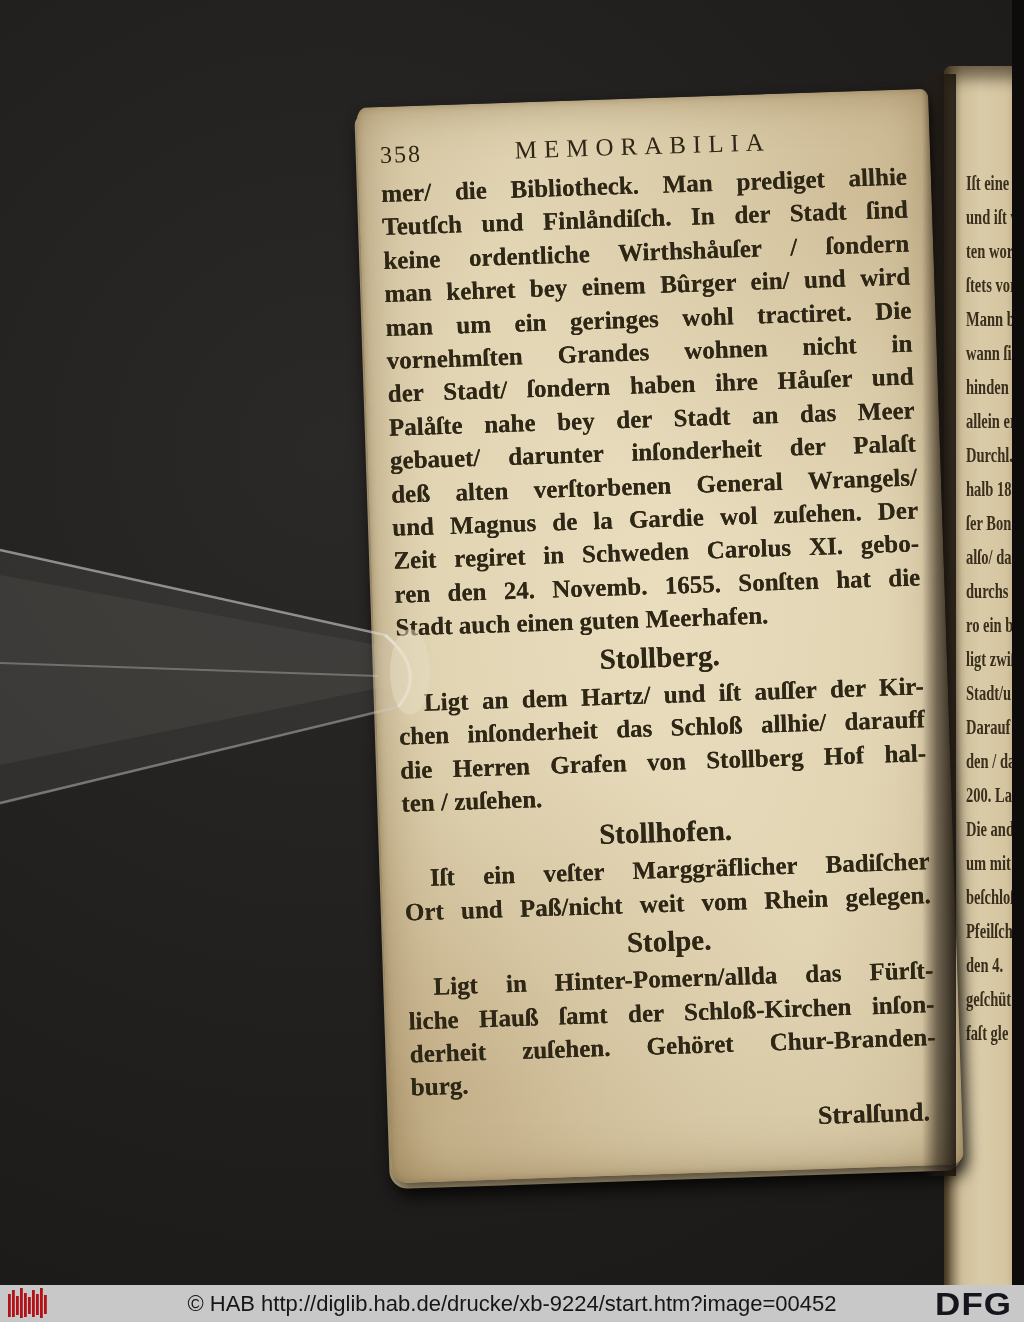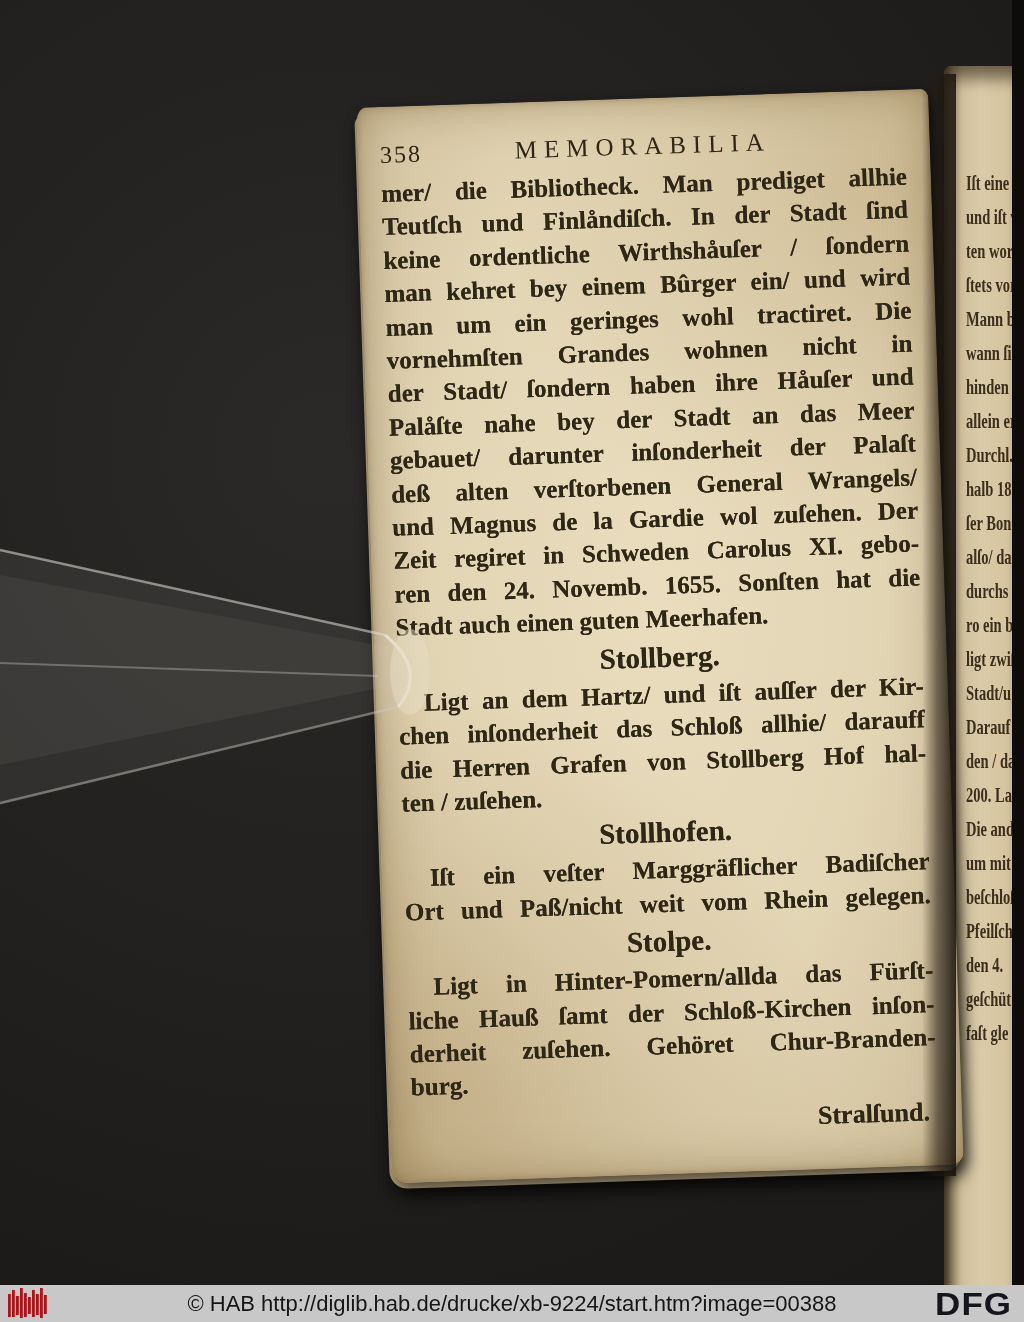--- a/index.html
+++ b/index.html
@@ -180,17 +180,17 @@
         <rect x="8" y="8" width="2.8" height="19"></rect>
         <rect x="12" y="0" width="2.8" height="30"></rect>
         <rect x="16" y="5" width="2.8" height="24"></rect>
         <rect x="20" y="9" width="2.8" height="17"></rect>
         <rect x="24" y="2" width="2.8" height="27"></rect>
         <rect x="28" y="6" width="2.8" height="21"></rect>
         <rect x="32" y="0" width="2.8" height="30"></rect>
         <rect x="36" y="7" width="2.8" height="19"></rect>
       </g>
     </svg>
-    <div class="copyright">© HAB http://diglib.hab.de/drucke/xb-9224/start.htm?image=00388</div>
+    <div class="copyright">© HAB http://diglib.hab.de/drucke/xb-9224/start.htm?image=00452</div>
     <div class="dfg">DFG</div>
   </div>
 
 </div>
 
 </body></html>

